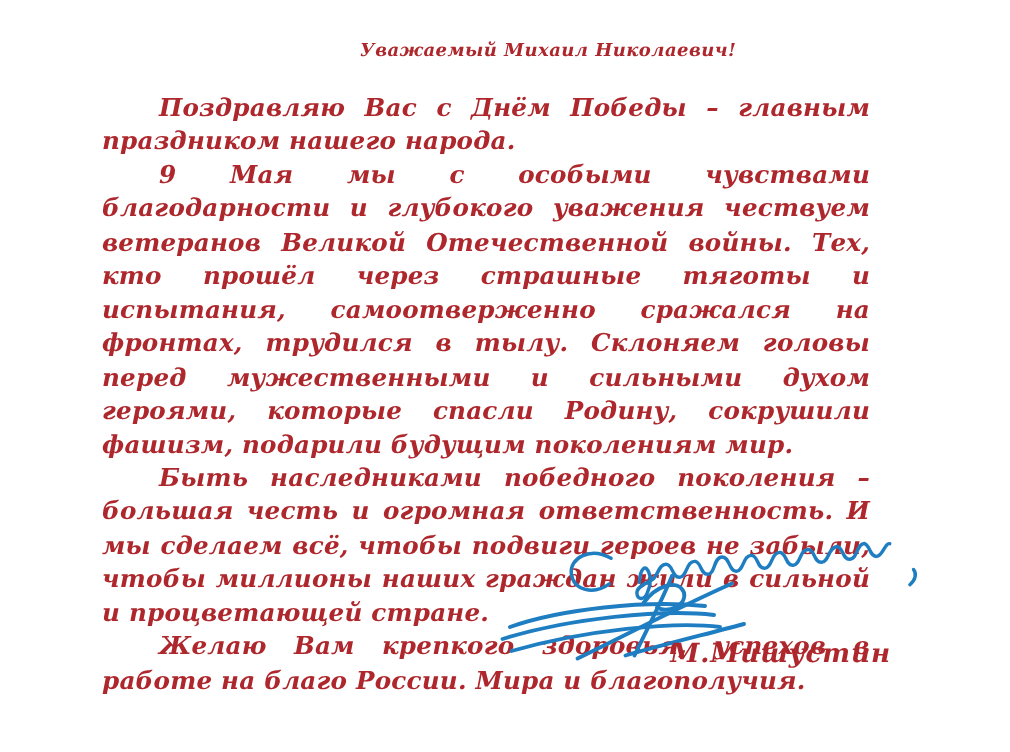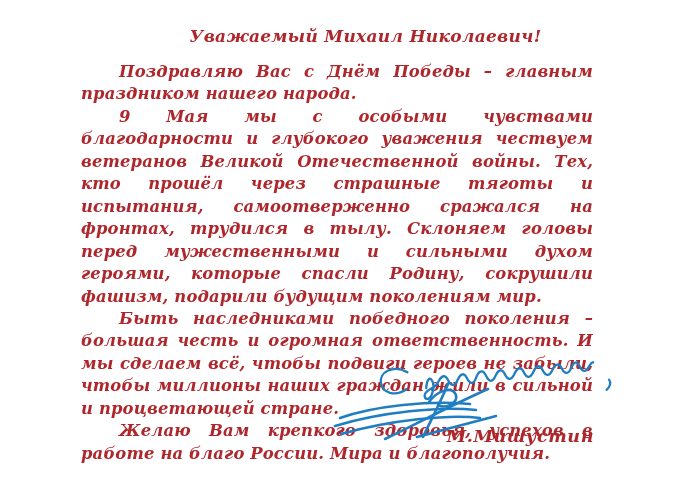--- a/index.html
+++ b/index.html
@@ -15,27 +15,27 @@
     overflow: hidden;
   }
   .salutation {
     position: absolute;
     top: 26px;
     left: 0;
     width: 100%;
     box-sizing: border-box;
     padding-left: 58px; 
     text-align: center;
-    font-size: 17px;
+    font-size: 12px;
     letter-spacing: 0.3px;
   }
   .body-text {
     position: absolute;
     top: 61px;
-    left: 81px;
+    left: 68px;
     width: 512px;
     text-align: justify;
     font-size: 16.4px;
     line-height: 22.45px;
     letter-spacing: 0.15px;
   }
   .para { margin: 0; text-indent: 38px; }
   .signature {
     position: absolute;
     left: 328px;

